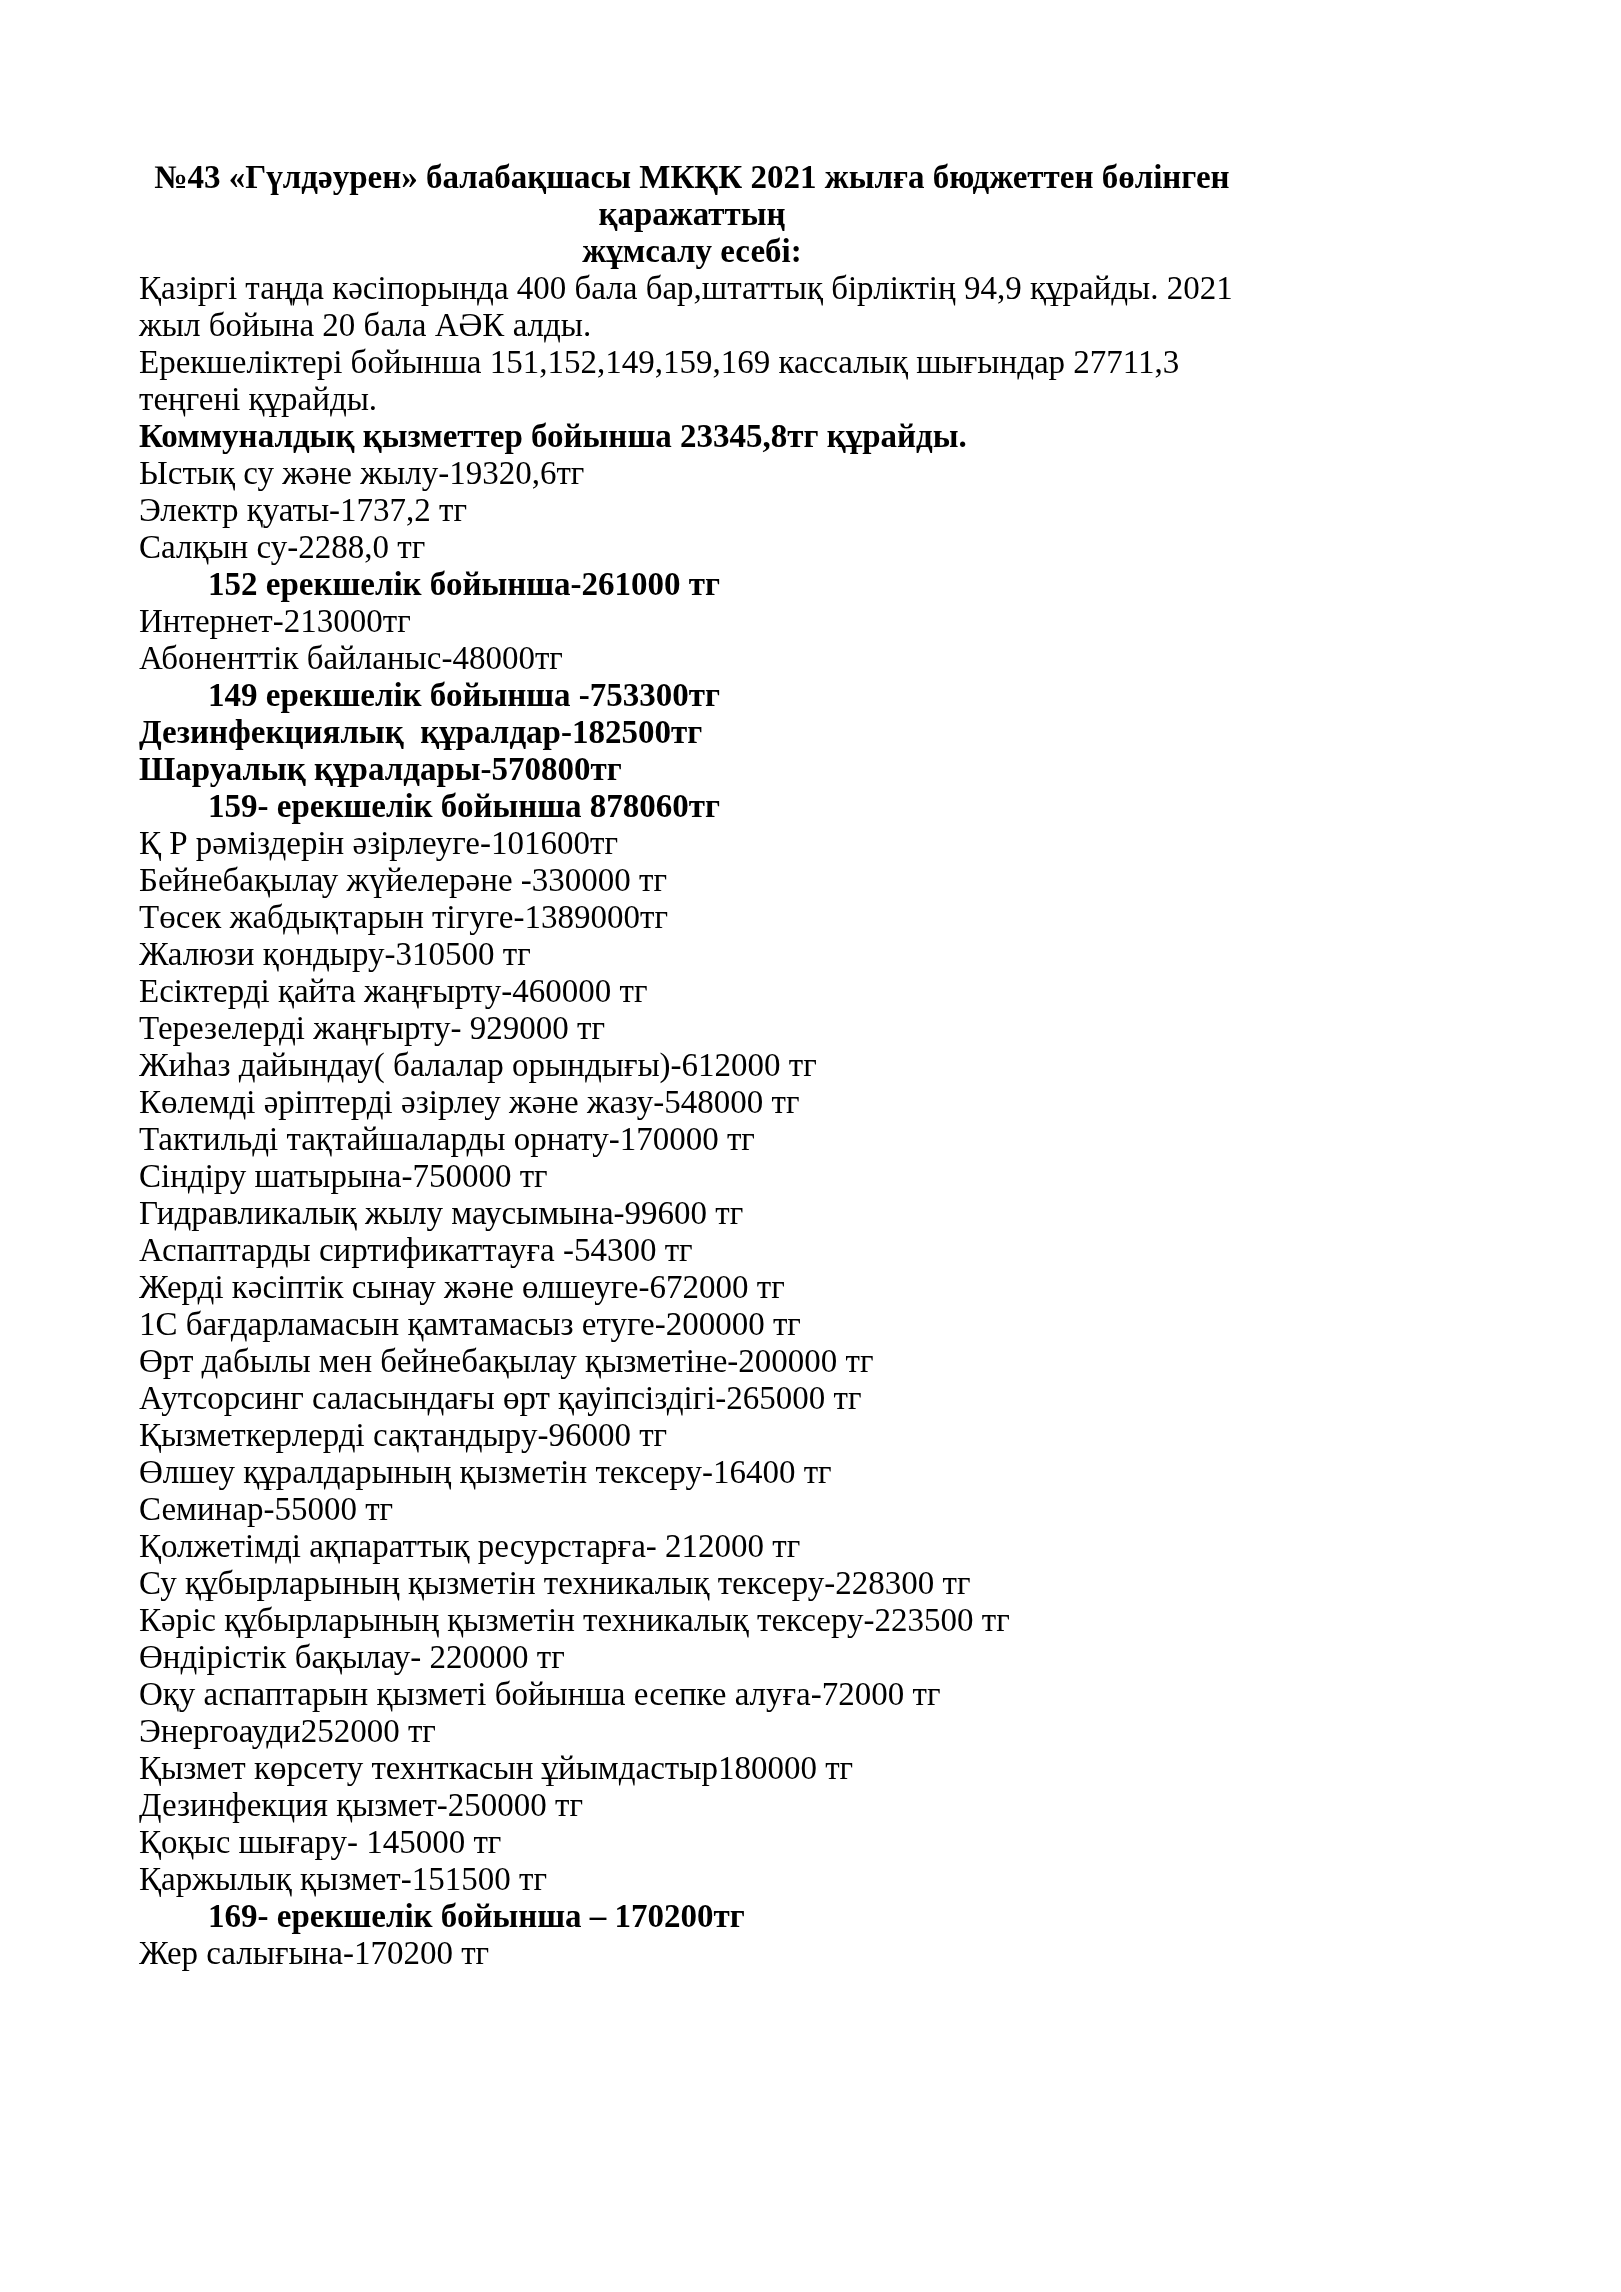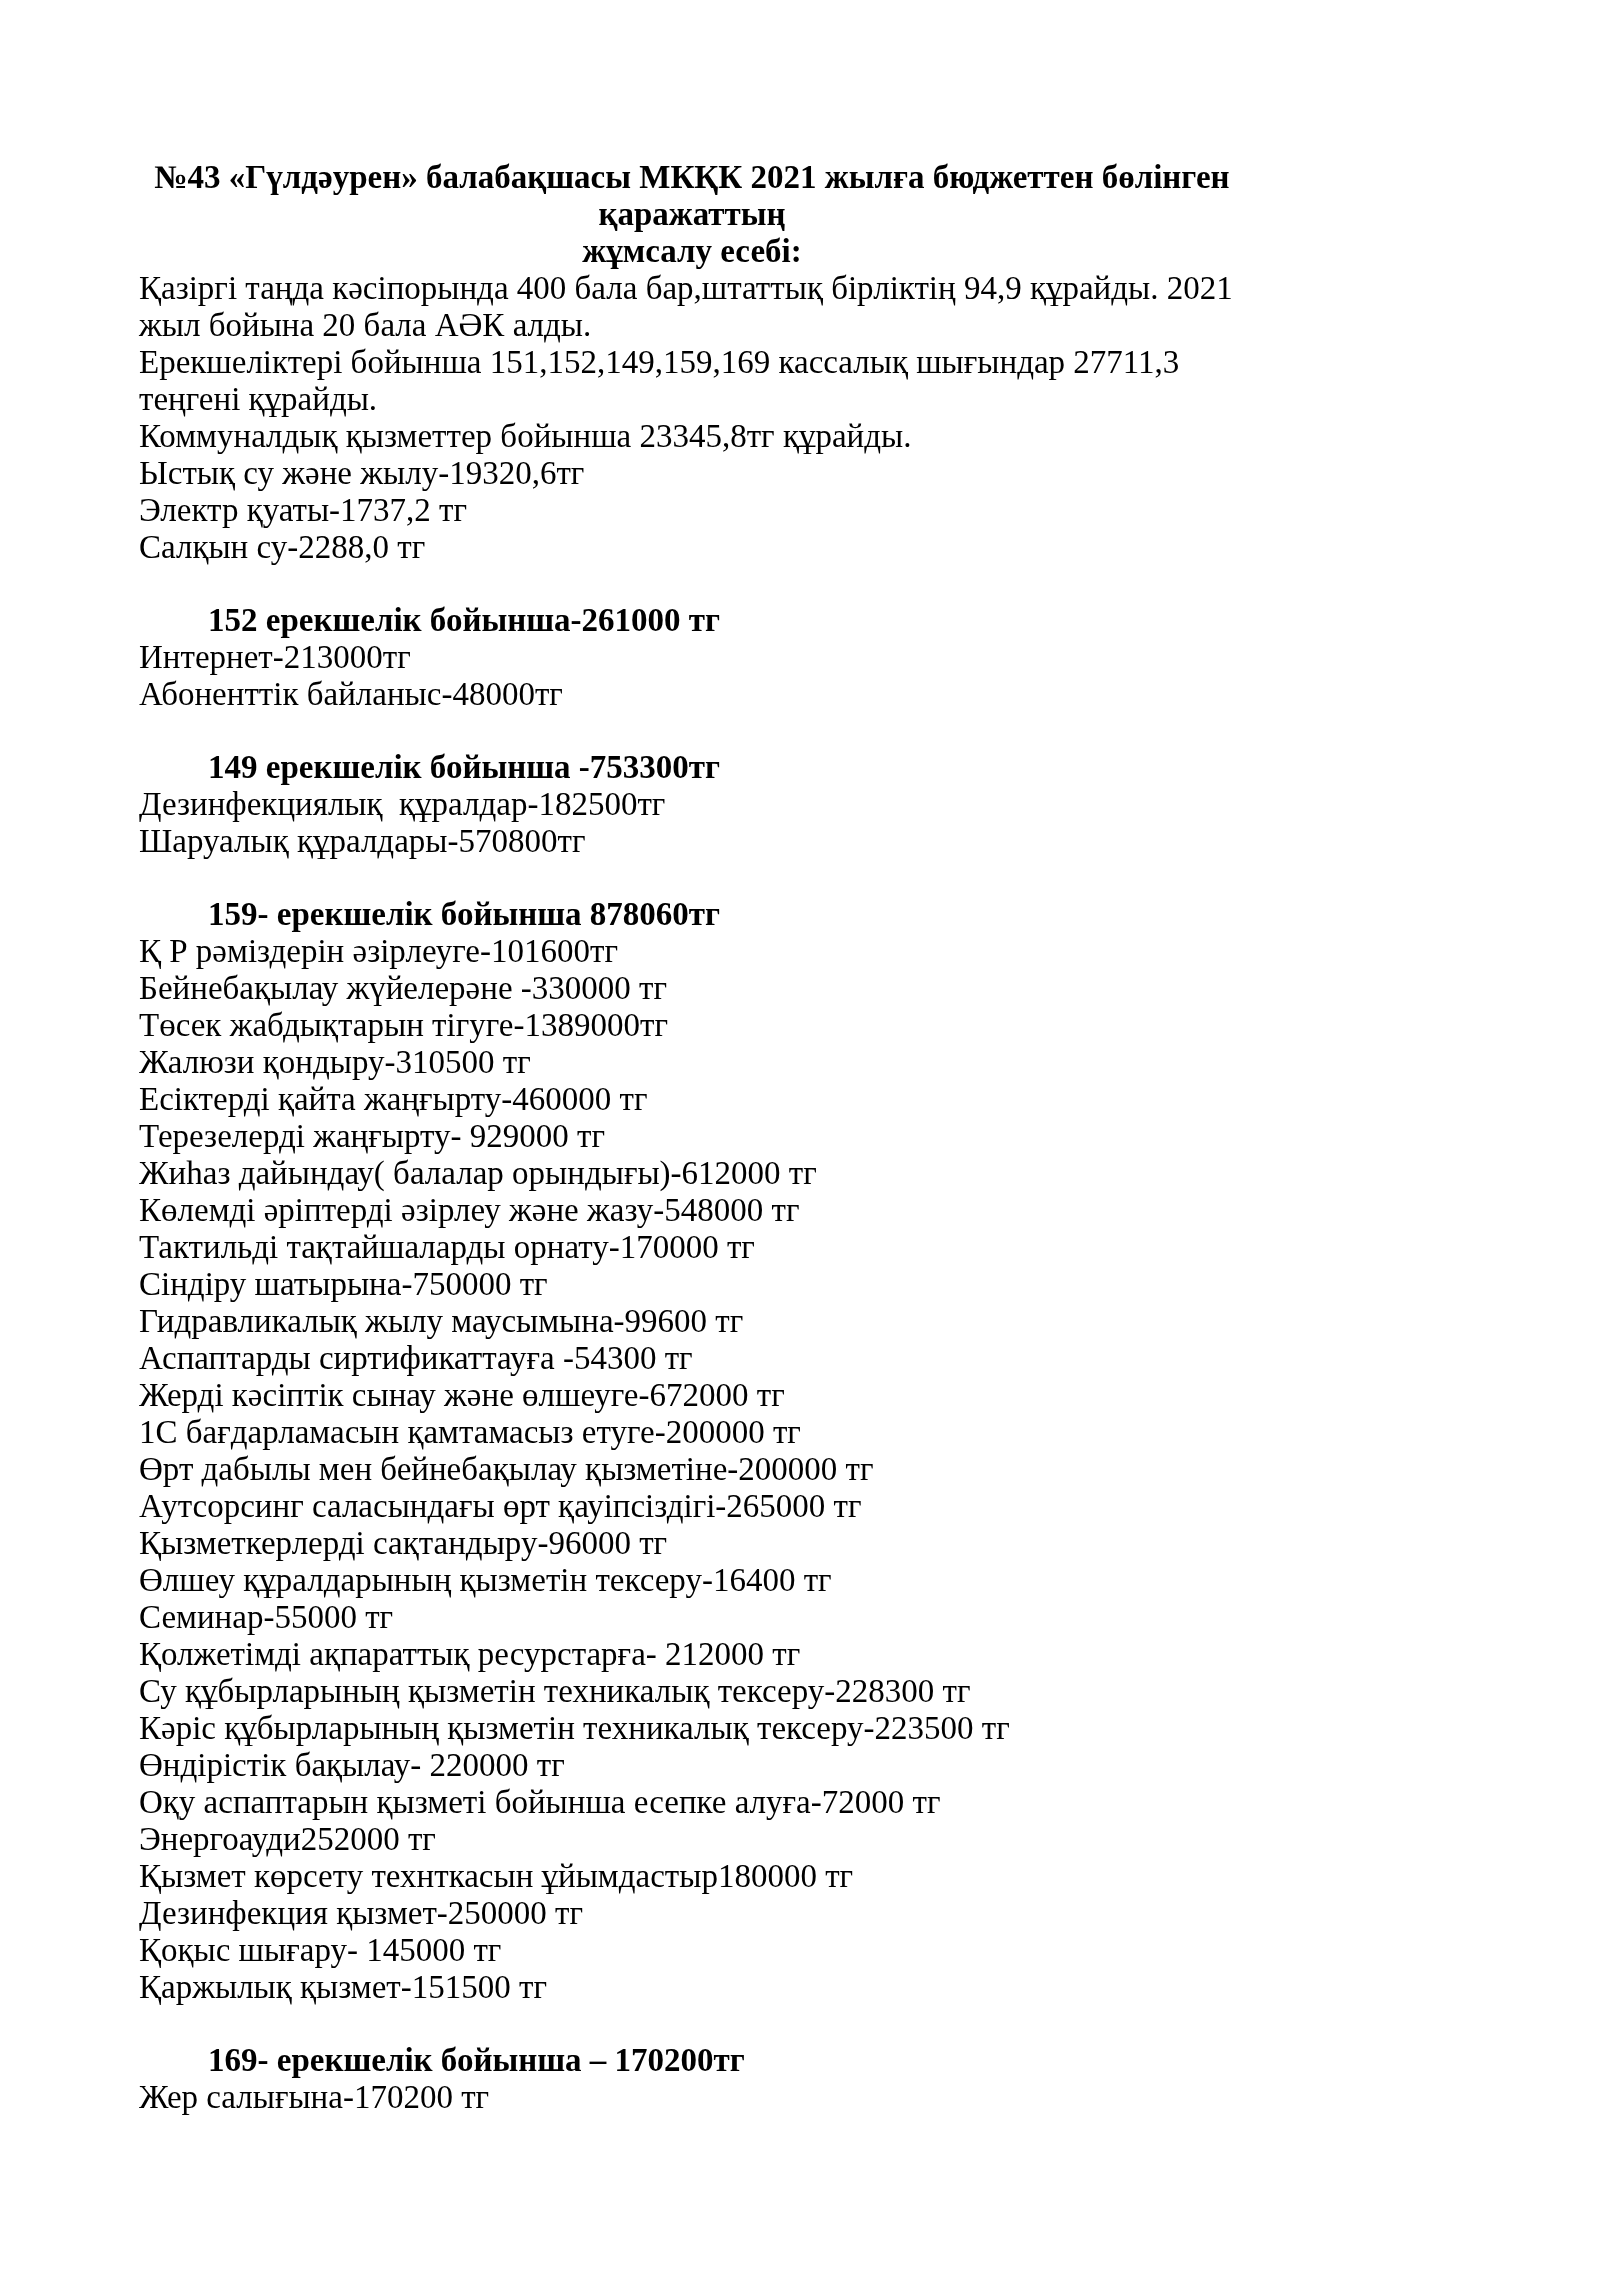--- a/index.html
+++ b/index.html
@@ -23,26 +23,25 @@
     font-weight: bold;
     text-align: center;
   }
   .title div {
     white-space: pre-wrap;
   }
   .para, .line {
     white-space: pre-wrap;
   }
   .bold {
-    font-weight: normal;
+    font-weight: bold;
   }
   .section {
     font-weight: bold;
     padding-left: 69px;
-    margin-top: 36px;
   }
 </style>
 </head>
 <body>
 
 <div class="page">
   <div class="title">
     <div>№43 «Гүлдәурен» балабақшасы МКҚК 2021 жылға бюджеттен бөлінген қаражаттың</div>
     <div>жұмсалу есебі:</div>
   </div>

